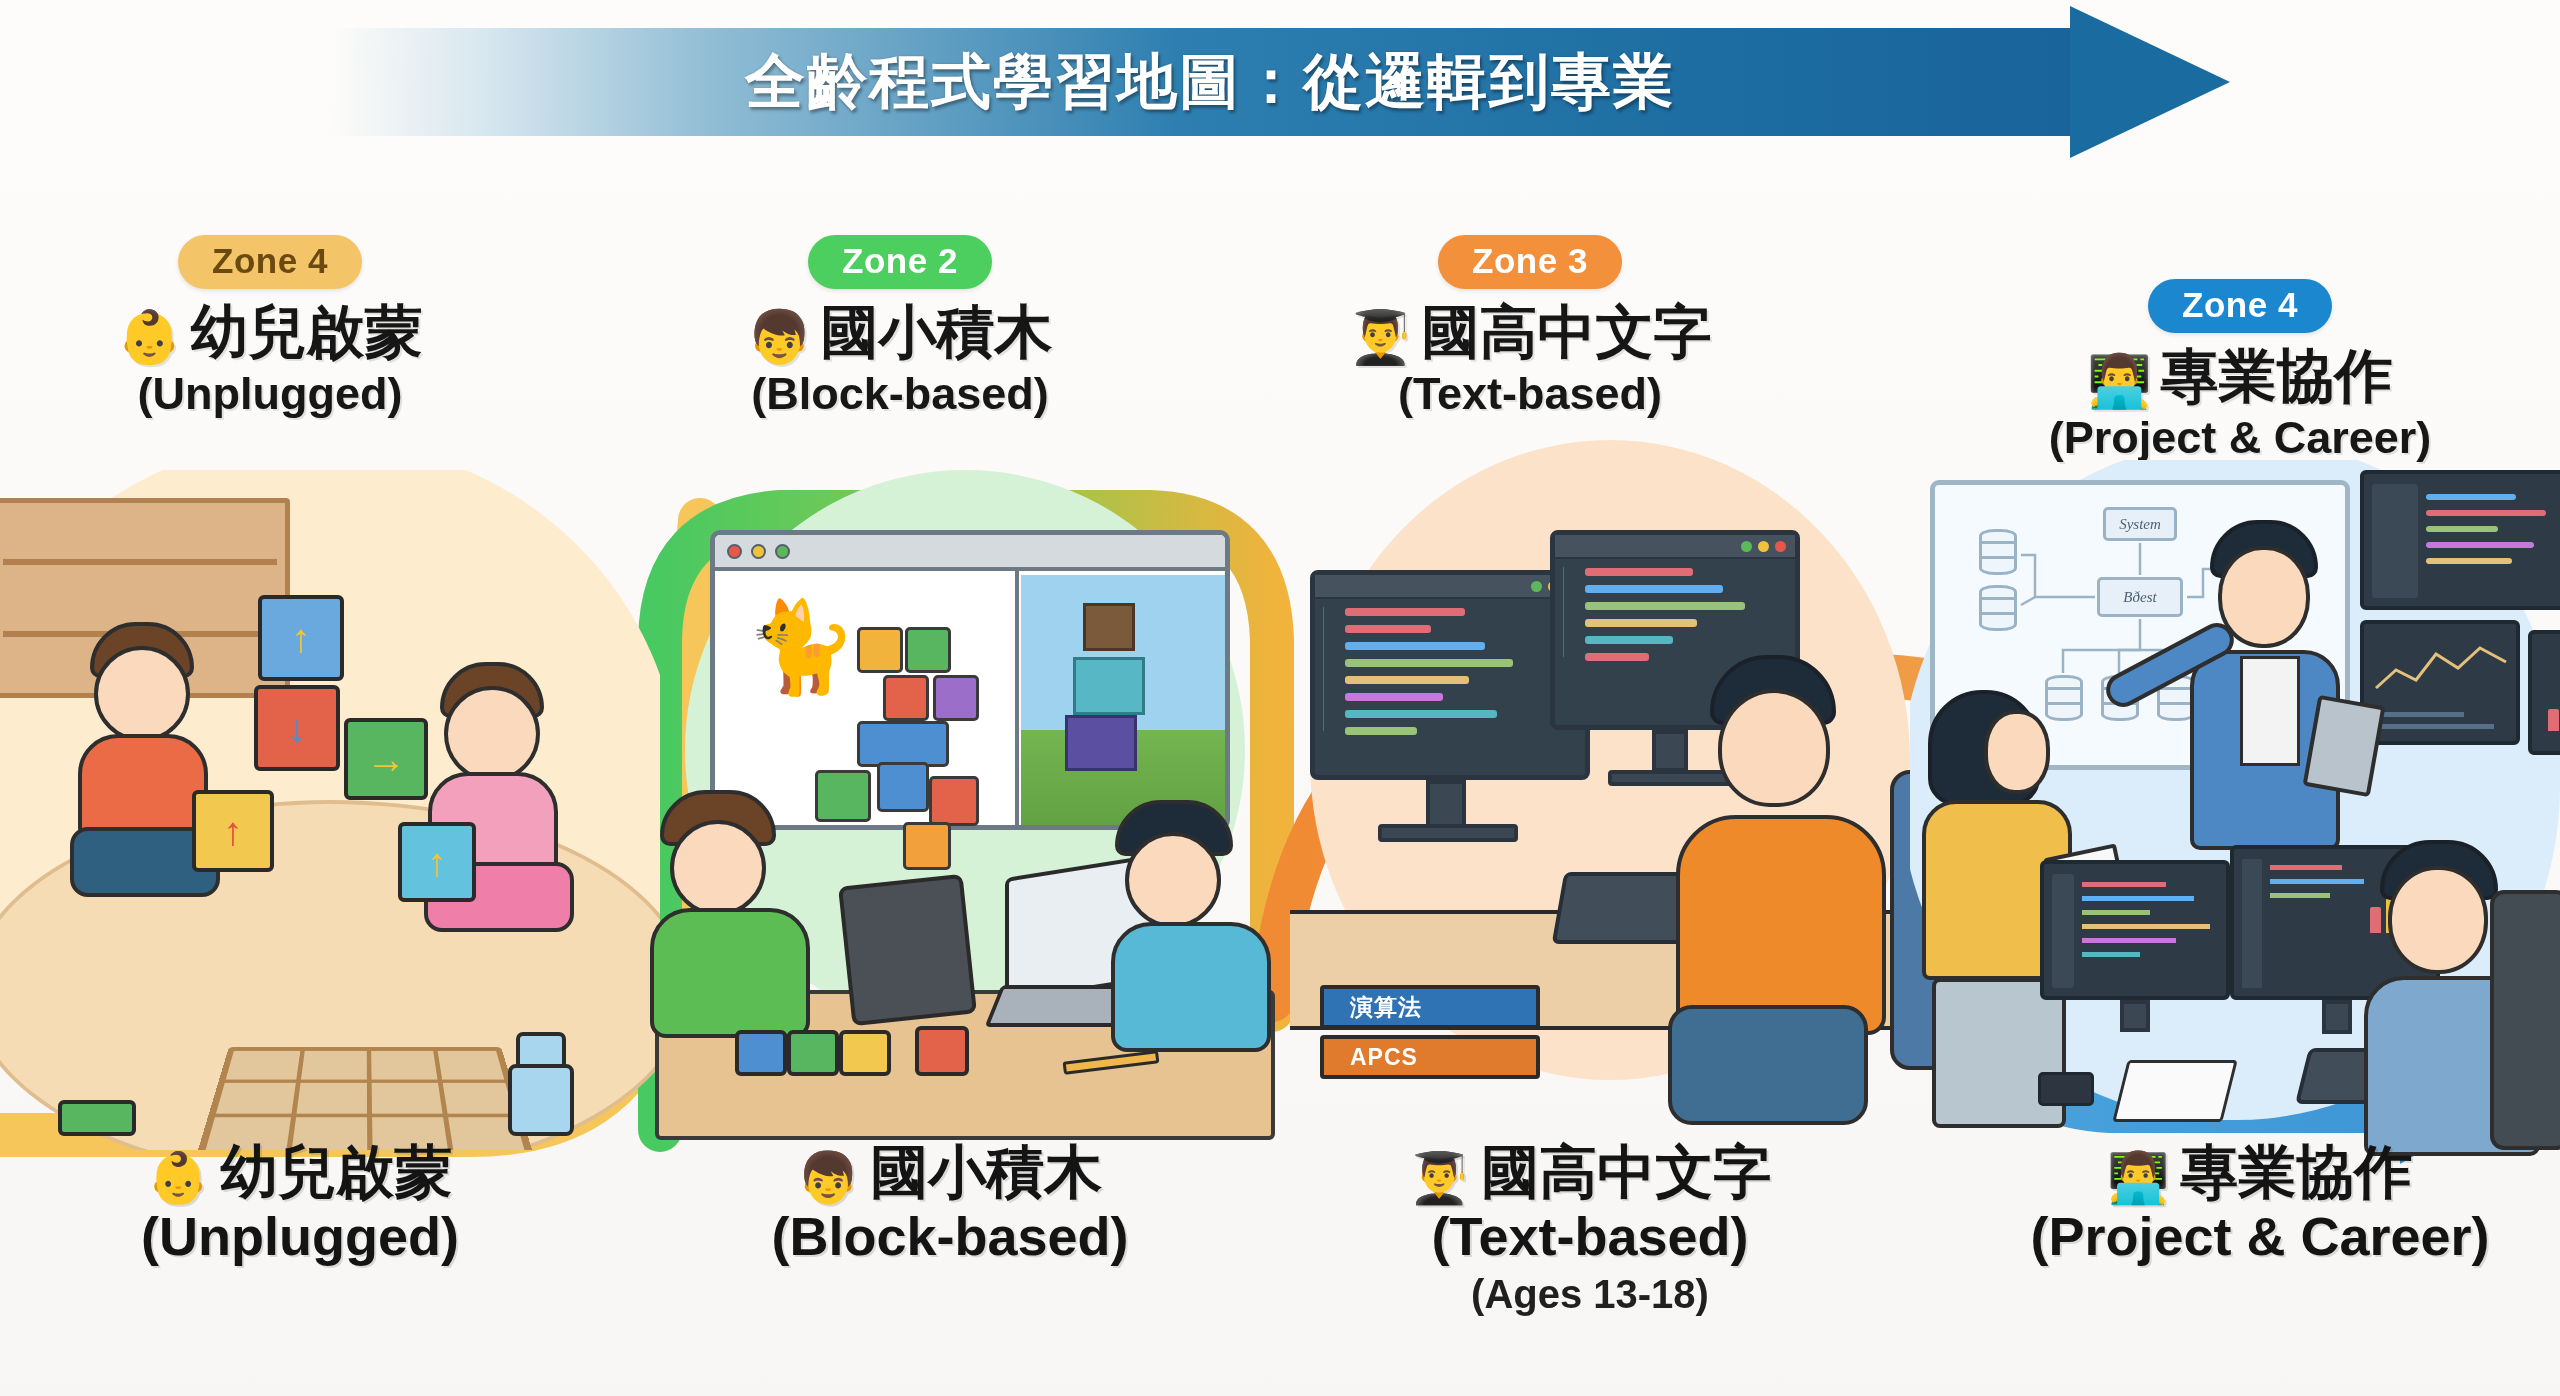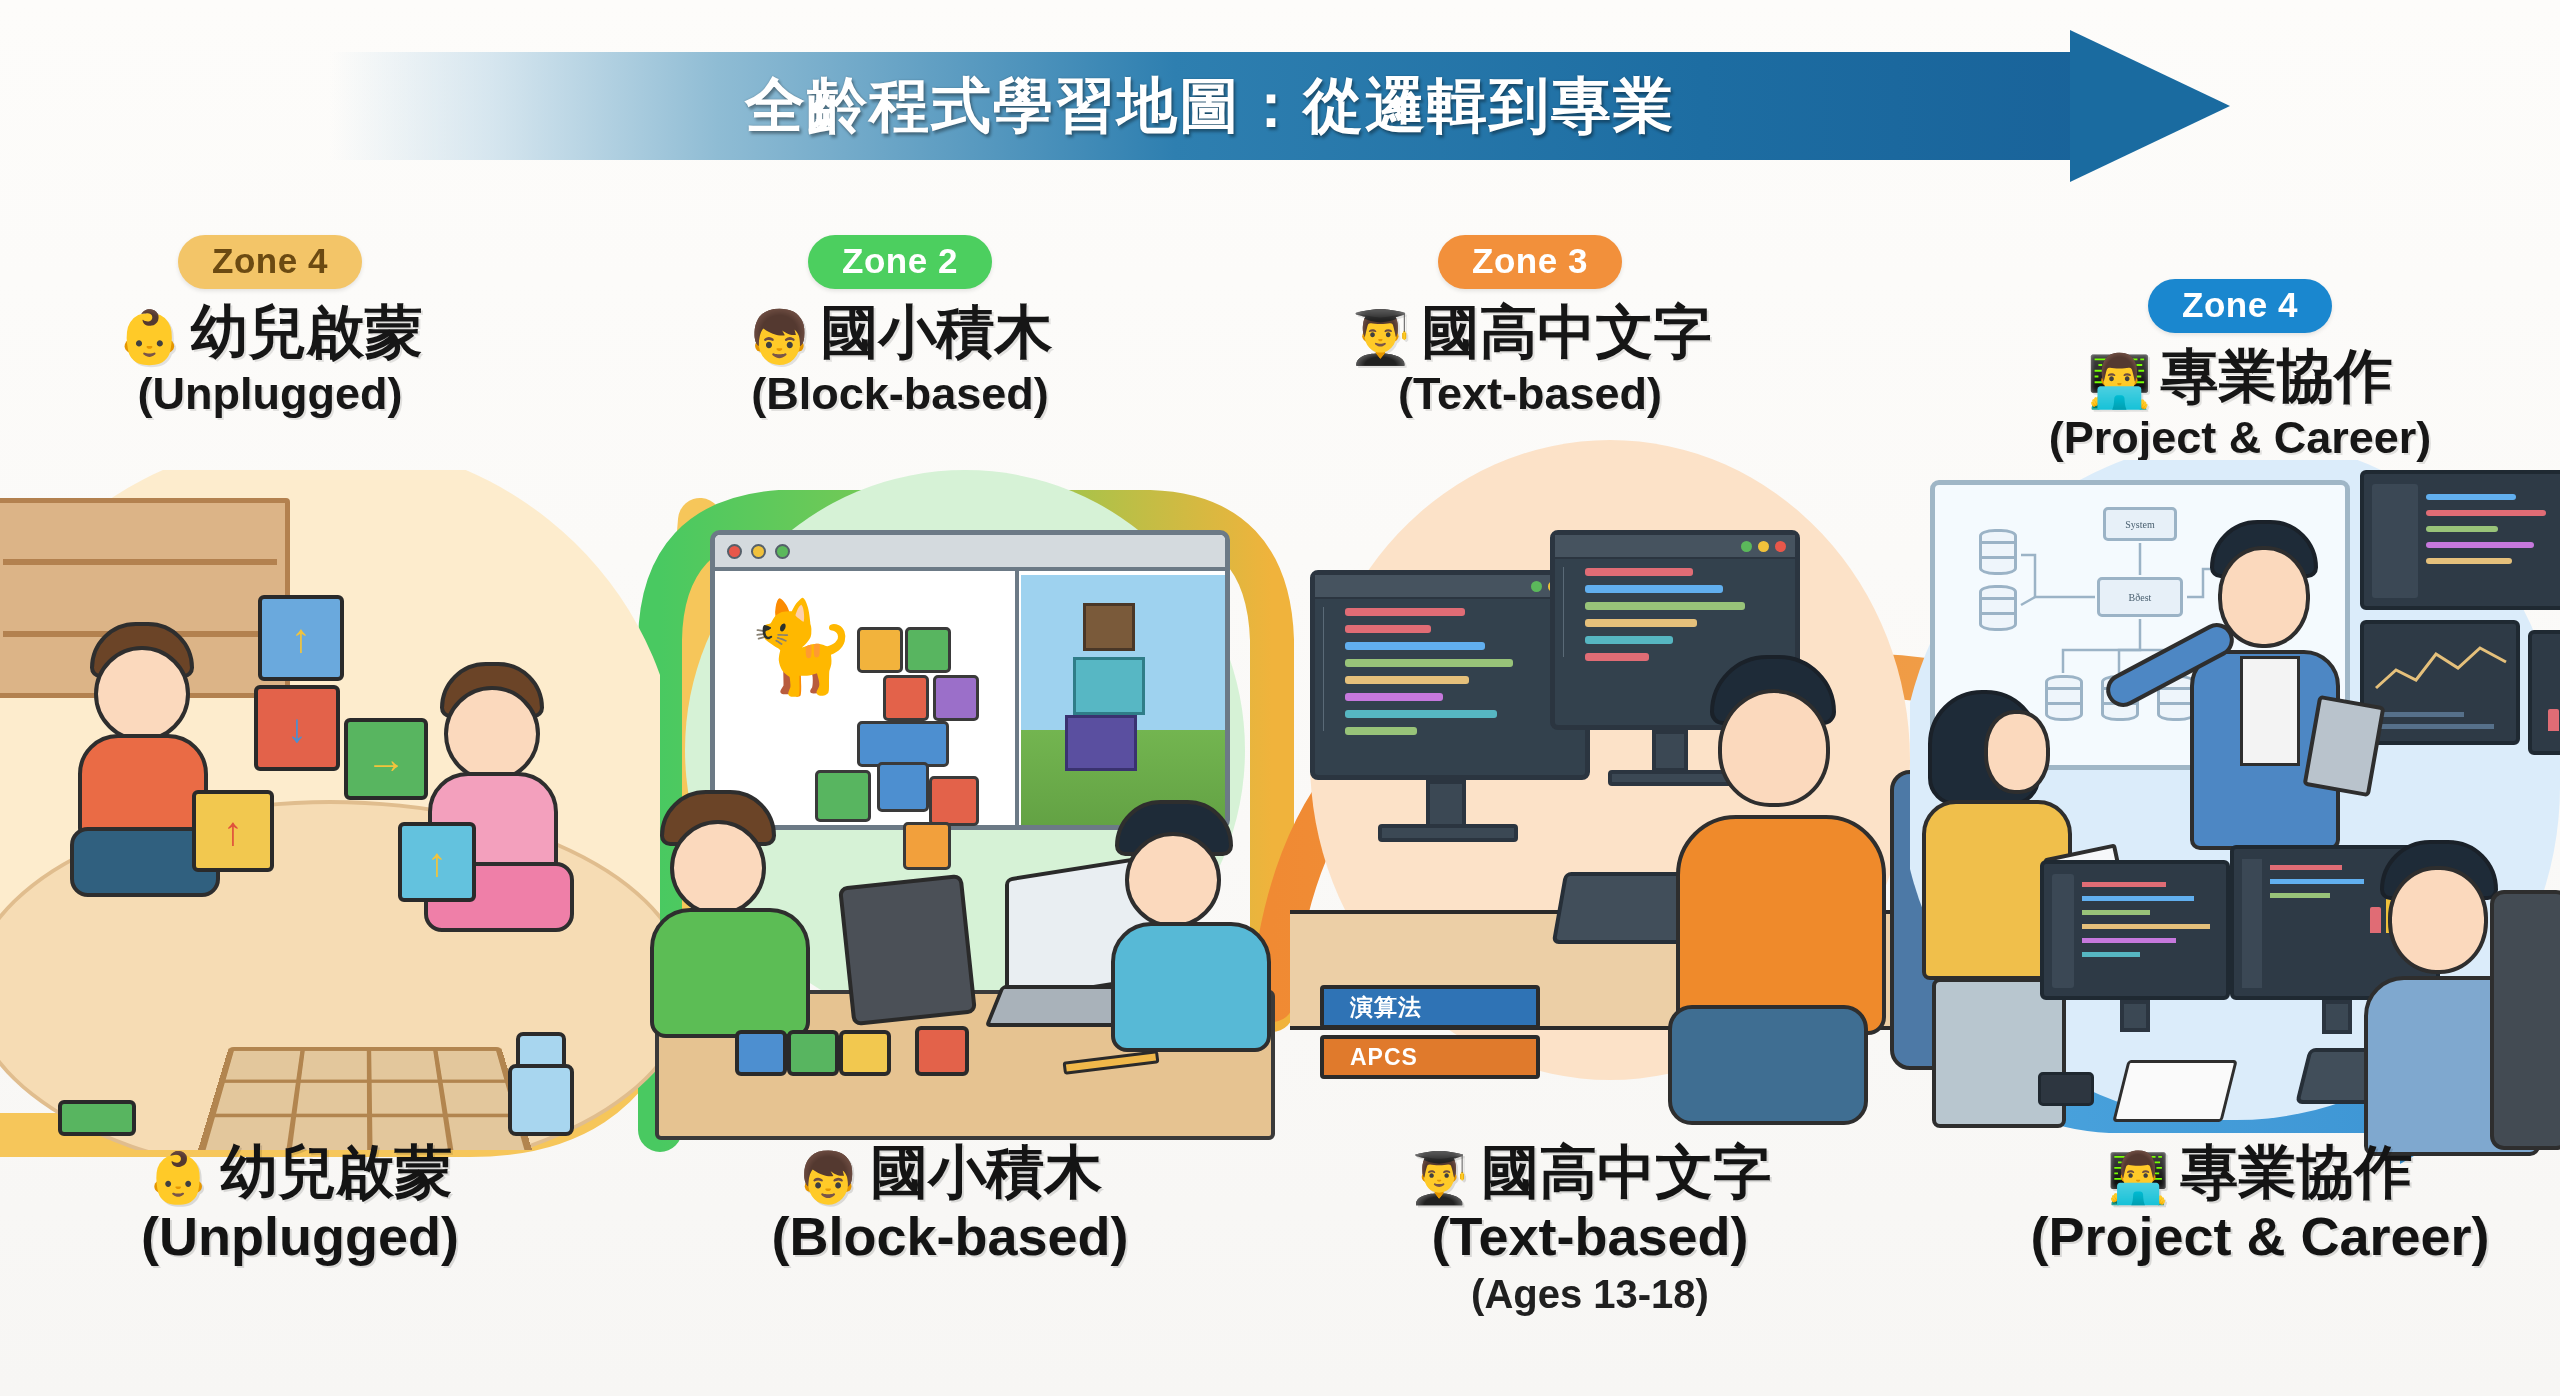--- a/index.html
+++ b/index.html
@@ -6,21 +6,21 @@
   html, body {
     width: 2560px; height: 1396px;
     background: #fbfaf8;
     font-family: "Liberation Sans", "DejaVu Sans", sans-serif;
     overflow: hidden;
   }
   #stage { position: relative; width: 2560px; height: 1396px; background:
       linear-gradient(180deg,#fdfcfa 0%, #faf9f7 60%, #f7f6f4 100%); }
 
   
-  .banner-wrap { position:absolute; left:330px; top:52px; width:1900px; height:124px;text-align:center; }
+  .banner-wrap { position:absolute; left:330px; top:28px; width:1900px; height:124px;text-align:center; }
   .banner-body { position:absolute; left:0; top:0; width:1760px; height:108px;
     background: linear-gradient(90deg, rgba(255,255,255,0) 0%, rgba(200,222,235,.72) 9%,
       #8fbcd4 22%, #2e7fb0 48%, #1d6da2 78%, #19639a 100%); }
   .banner-head { position:absolute; left:1740px; top:-22px; width:0; height:0;
     border-top:76px solid transparent; border-bottom:76px solid transparent;
     border-left:160px solid #1a6ba0; }
   .banner-title { position:absolute; left:0; top:0; width:1760px; height:108px;
     display:flex; align-items:center; justify-content:center;
     color:#ffffff; font-size:60px; font-weight:700; letter-spacing:2px;
     text-shadow: 2px 3px 3px rgba(0,0,0,.33), 0 0 2px rgba(0,0,0,.25);
@@ -125,21 +125,21 @@
   .teen { position:absolute; left:420px; top:215px; }
 
   
   #p4 { left:1910px; top:460px; width:650px; height:700px; }
   #p4 .bg { position:absolute; left:-10px; top:-20px; width:660px; height:680px;
     background:#dbecfa; border-radius:52% 48% 50% 50%; }
   .wboard { position:absolute; left:20px; top:20px; width:420px; height:290px;
     background:#f4fafe; border:5px solid #9fb6c6; border-radius:9px; }
   .wbox { position:absolute; background:#e7f0f8; border:3px solid #9bb3c6; border-radius:5px;
     display:flex; align-items:center; justify-content:center;
-    font-size:10px; color:#4a6070; font-family:"Liberation Serif", serif; }
+    font-size:15px; color:#4a6070; font-family:"Liberation Serif", serif;font-style:italic; }
   .db { position:absolute; width:38px; height:46px; background:#eef5fb;
     border:3px solid #9bb3c6; border-radius:16px/7px; }
   .db:before { content:""; position:absolute; left:-3px; right:-3px; top:9px; height:3px; background:#9bb3c6; }
   .db:after { content:""; position:absolute; left:-3px; right:-3px; top:24px; height:3px; background:#9bb3c6; }
   .mon4 { position:absolute; background:#2e3a46; border:4px solid #1f2932; border-radius:6px; }
   .barchart { position:absolute; display:flex; align-items:flex-end; gap:5px; }
   .barchart i { width:11px; display:block; border-radius:2px 2px 0 0; }
 
   
   .foot { position:absolute; text-align:center; }

